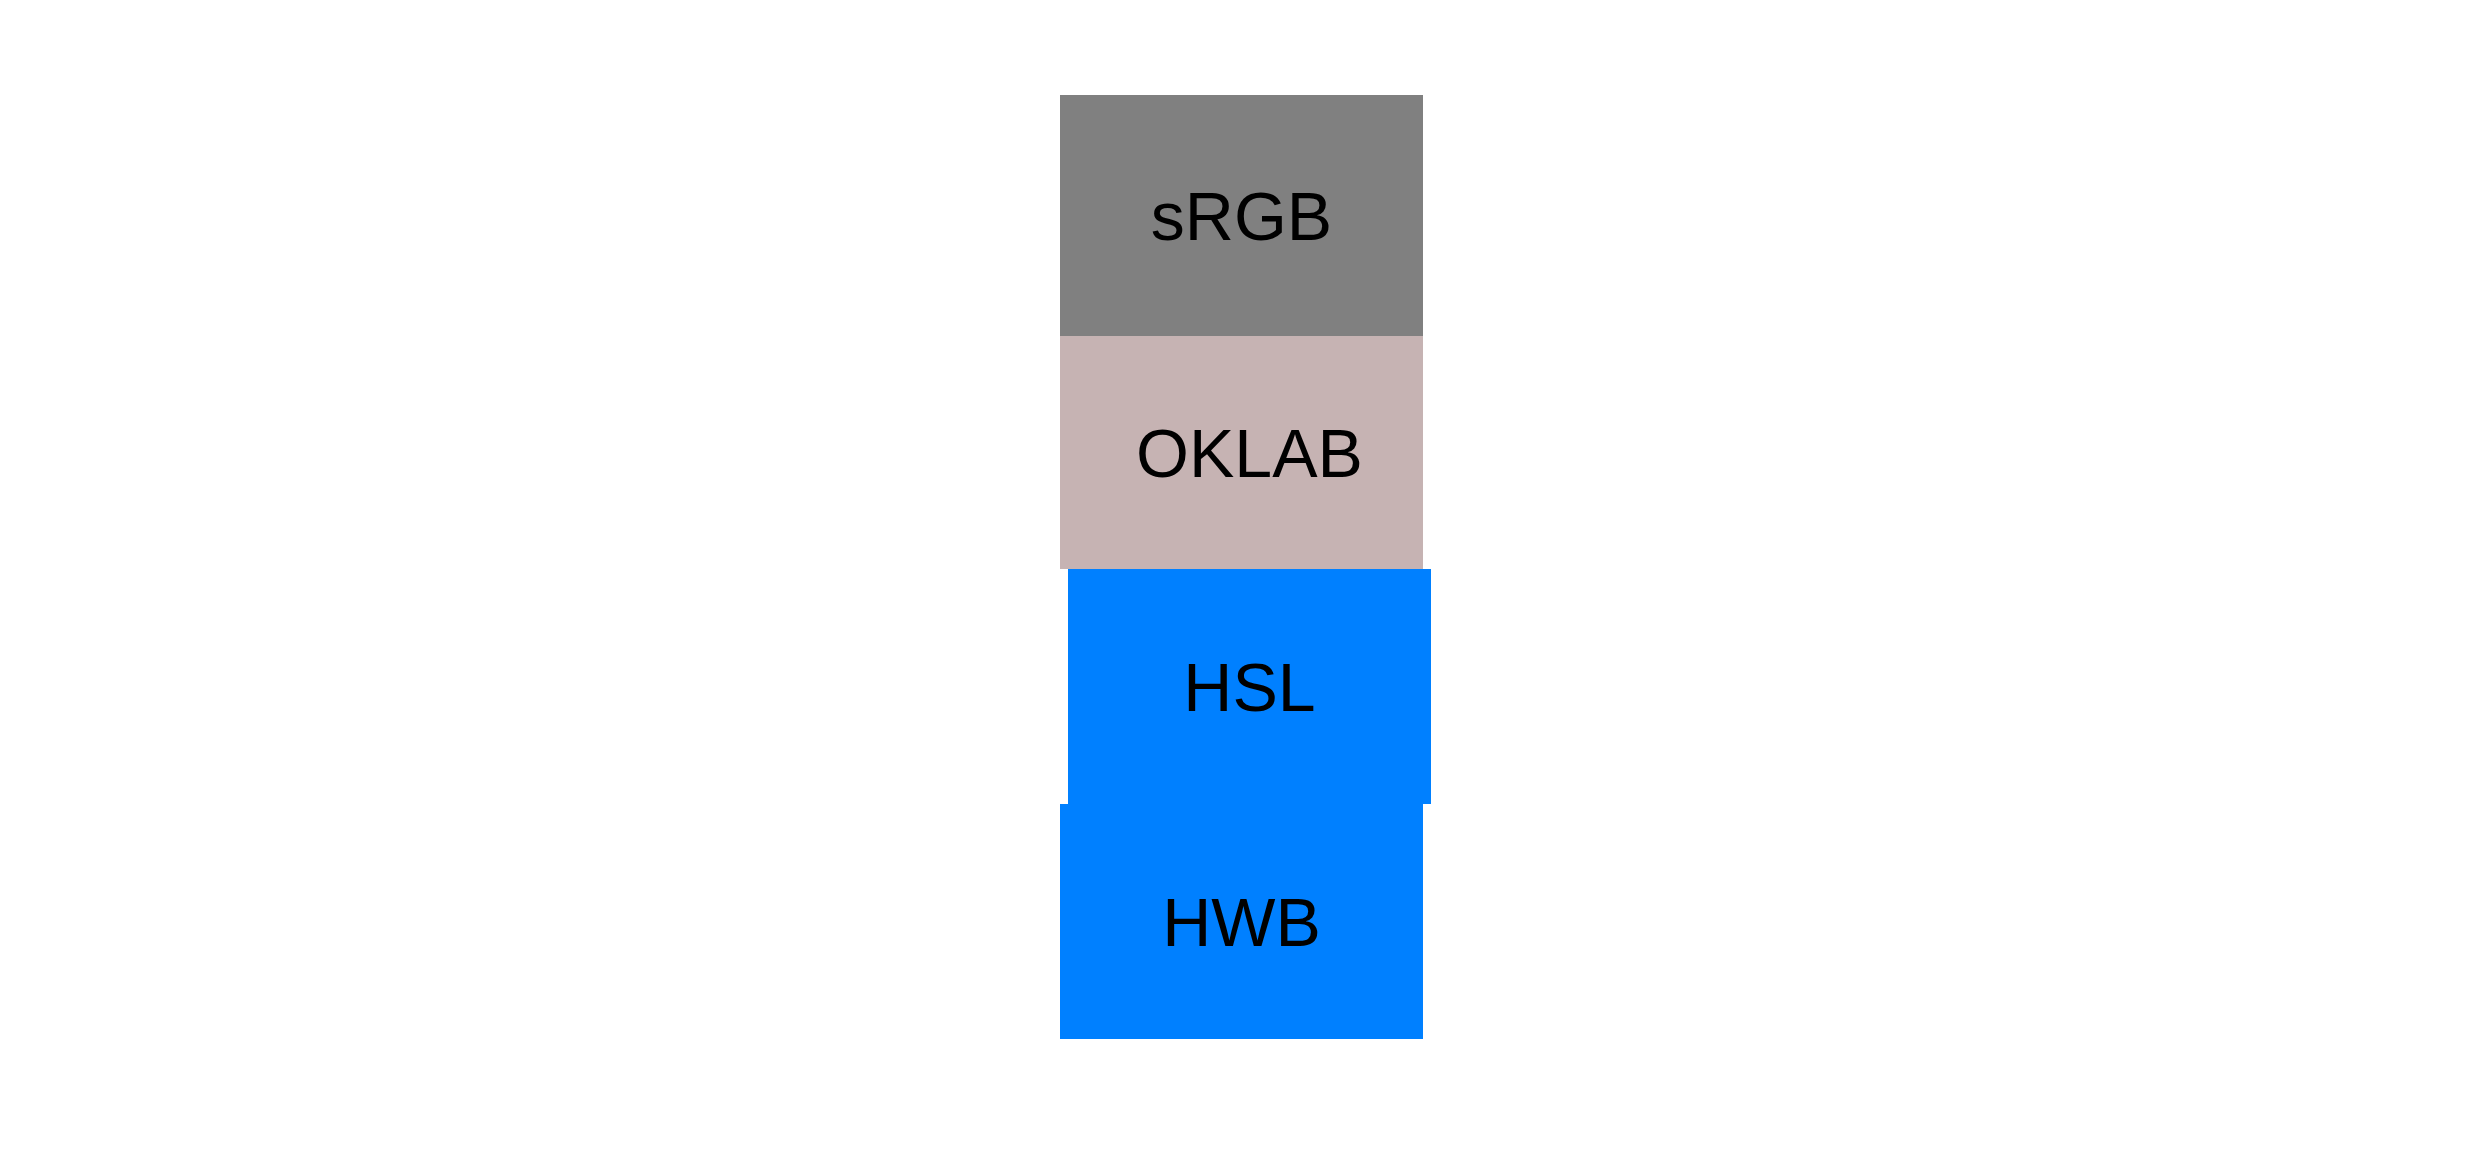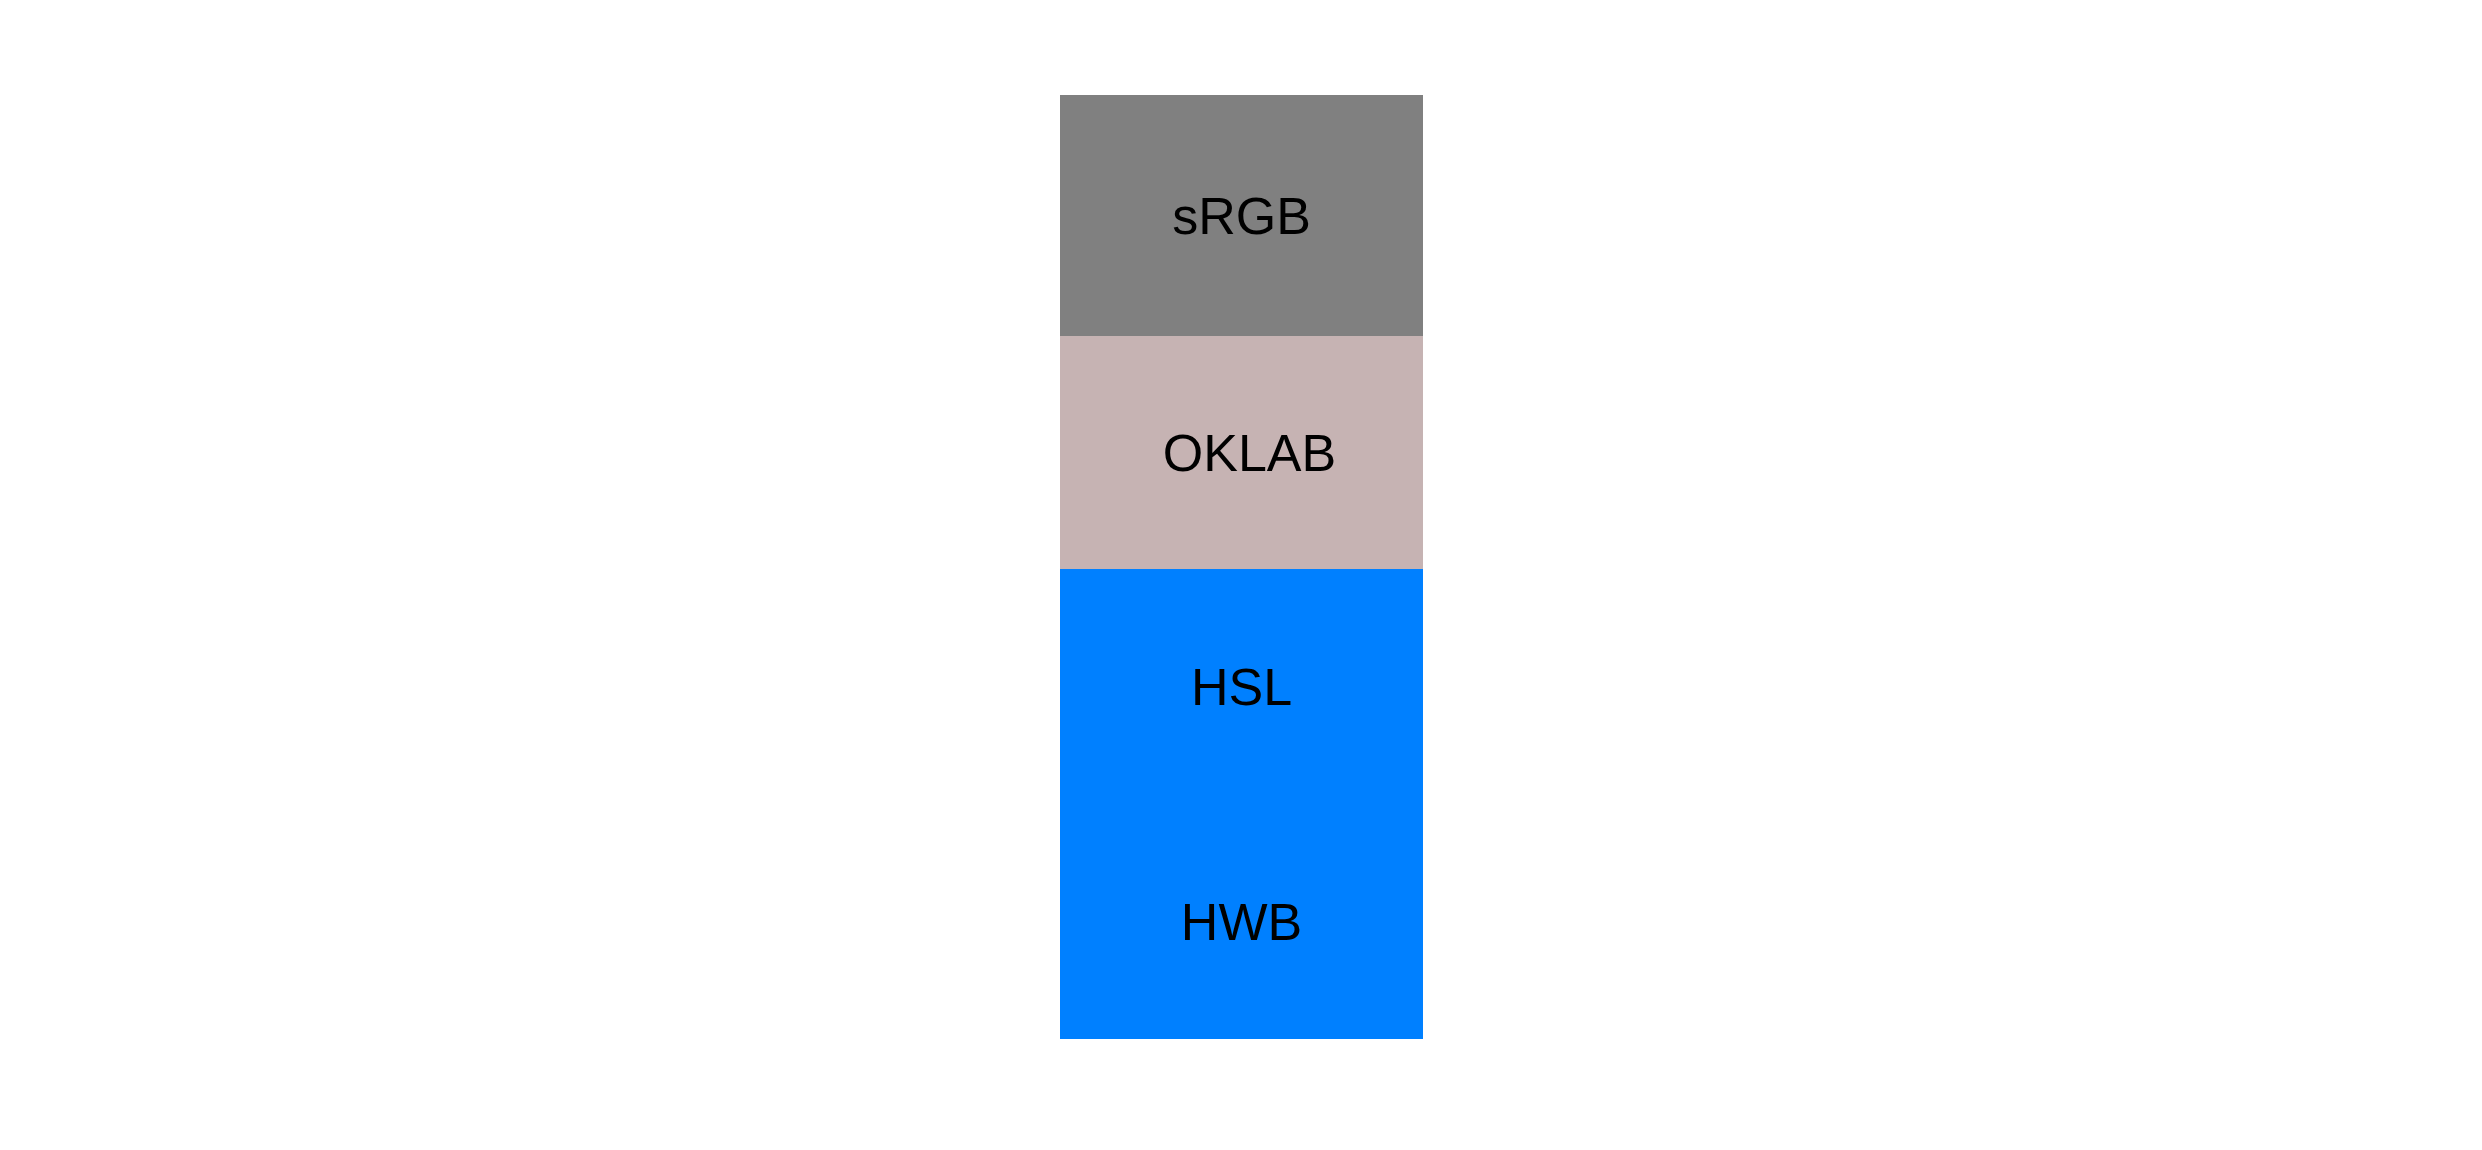--- a/index.html
+++ b/index.html
@@ -42,33 +42,33 @@
     width: 100%;
     display: flex;
     flex-direction: column;
     align-items: center;
     justify-content: center;
     box-sizing: border-box;
   }
 
   .swatch-label {
     font-family: "Liberation Sans", sans-serif;
-    font-size: 52px;
+    font-size: 68px;
     font-weight: 400;
     line-height: 1;
     color: #000000;
     letter-spacing: 0px;
     white-space: nowrap;
     text-align: center;
   }
 
   
   #band-srgb  { height: 241px; background: #808080; }
   #band-oklab { height: 233px; background: #c6b3b3; }
-  #band-hsl   { height: 235px; background: #0080ff; }
+  #band-hsl   { height: 235px; background: #0080ff; margin-left: 8px; }
   #band-hwb   { height: 235px; background: #0080ff; }
 </style>
 </head>
 <body style="width: 2482px; height: 1150px;">
 
 <div id="canvas" style="width: 2482px; height: 1150px; background: rgb(255, 255, 255);">
 
   <div id="swatch-stack" style="left: 1060px; top: 95px; width: 363px; height: 944px;">
 
     <div id="band-srgb" class="swatch-band" style="background: rgb(128, 128, 128); height: 241px;">

